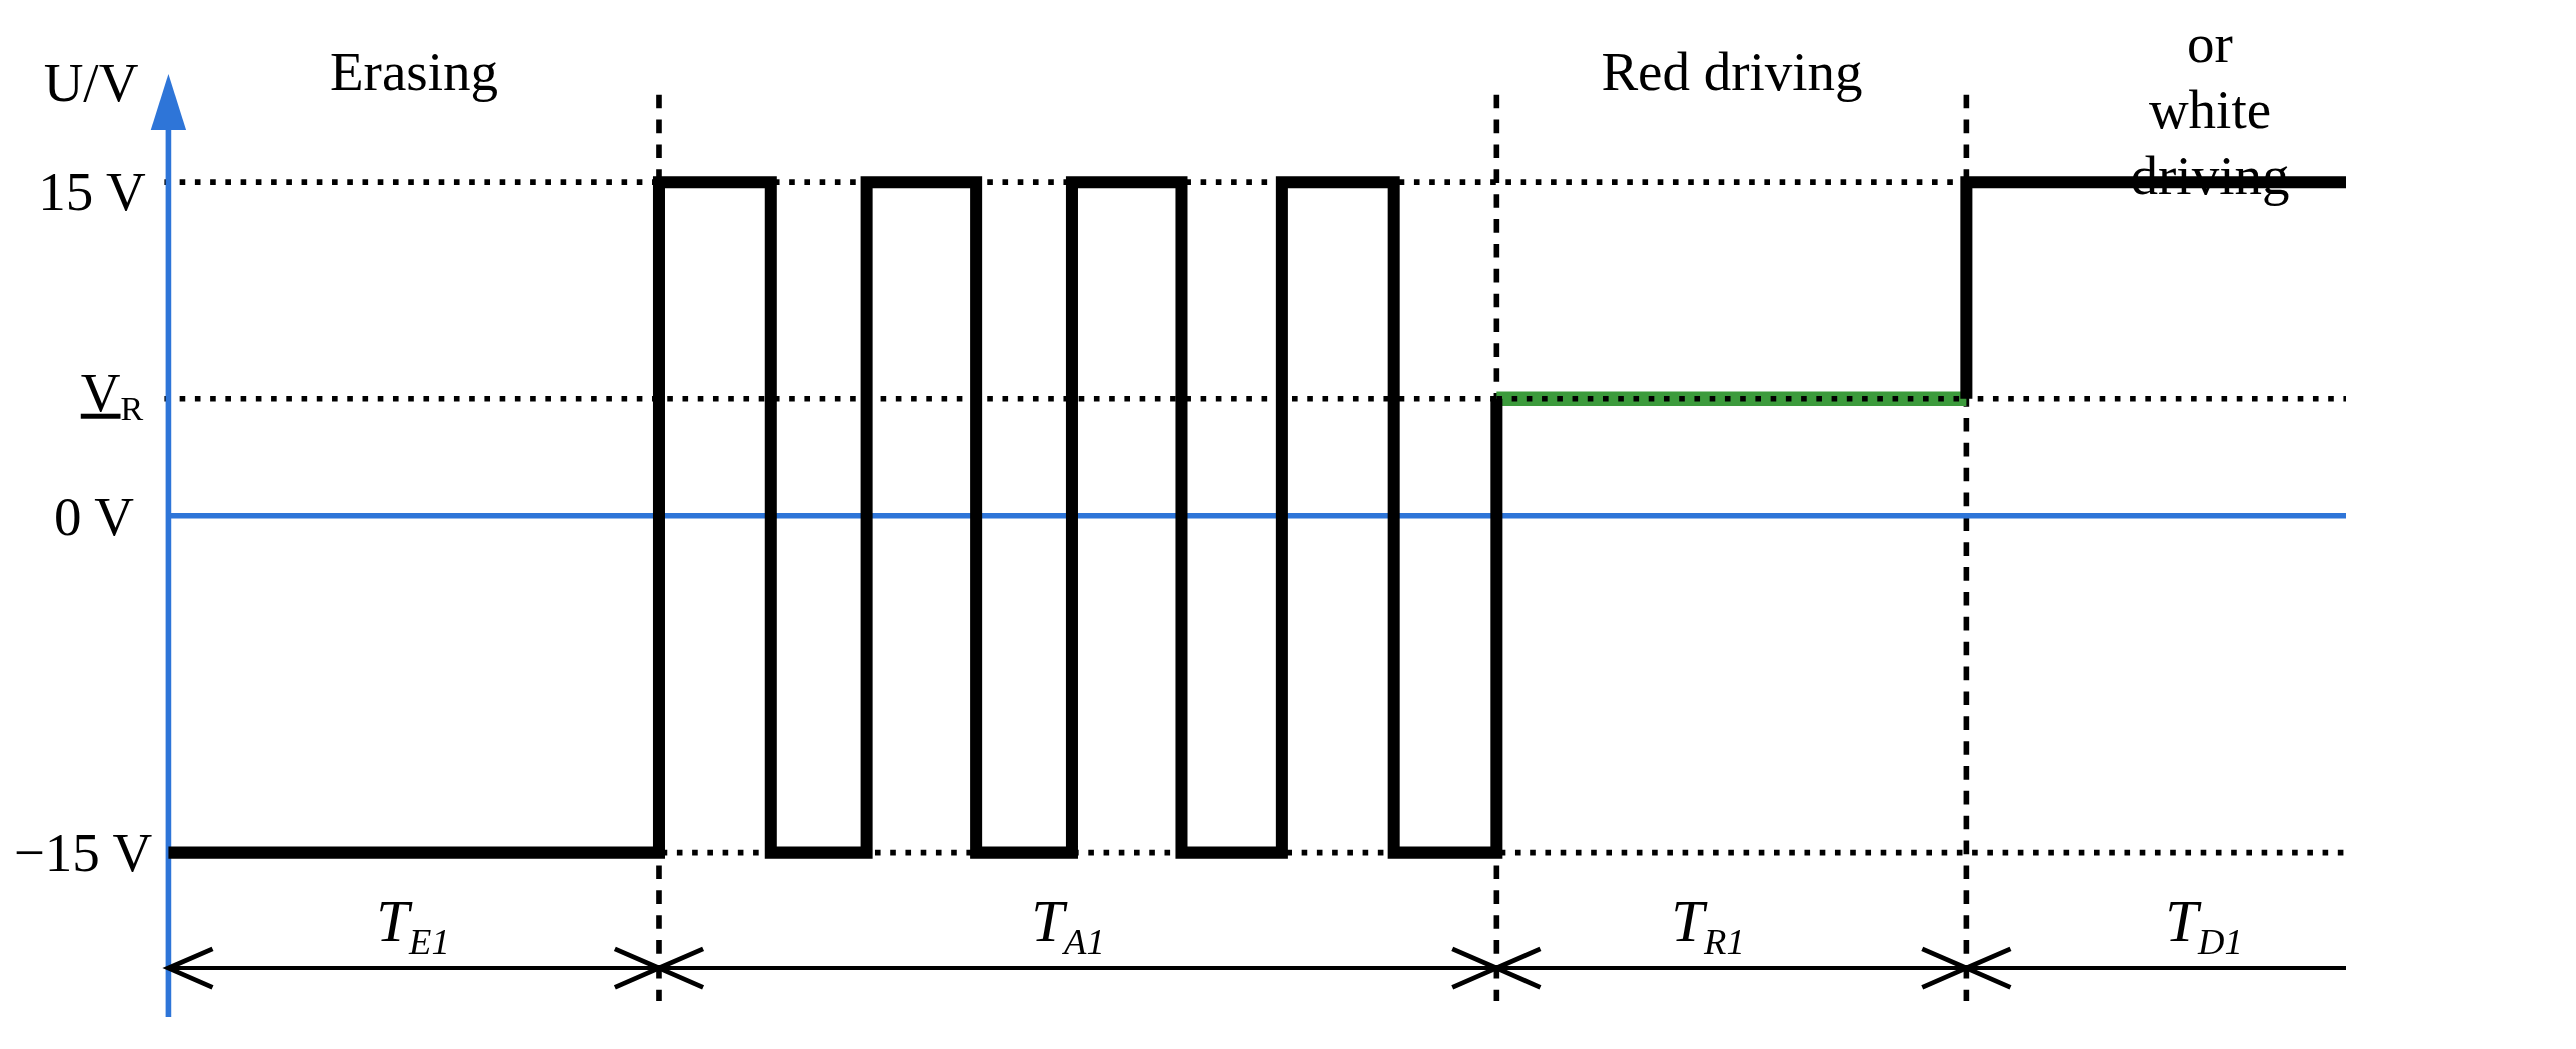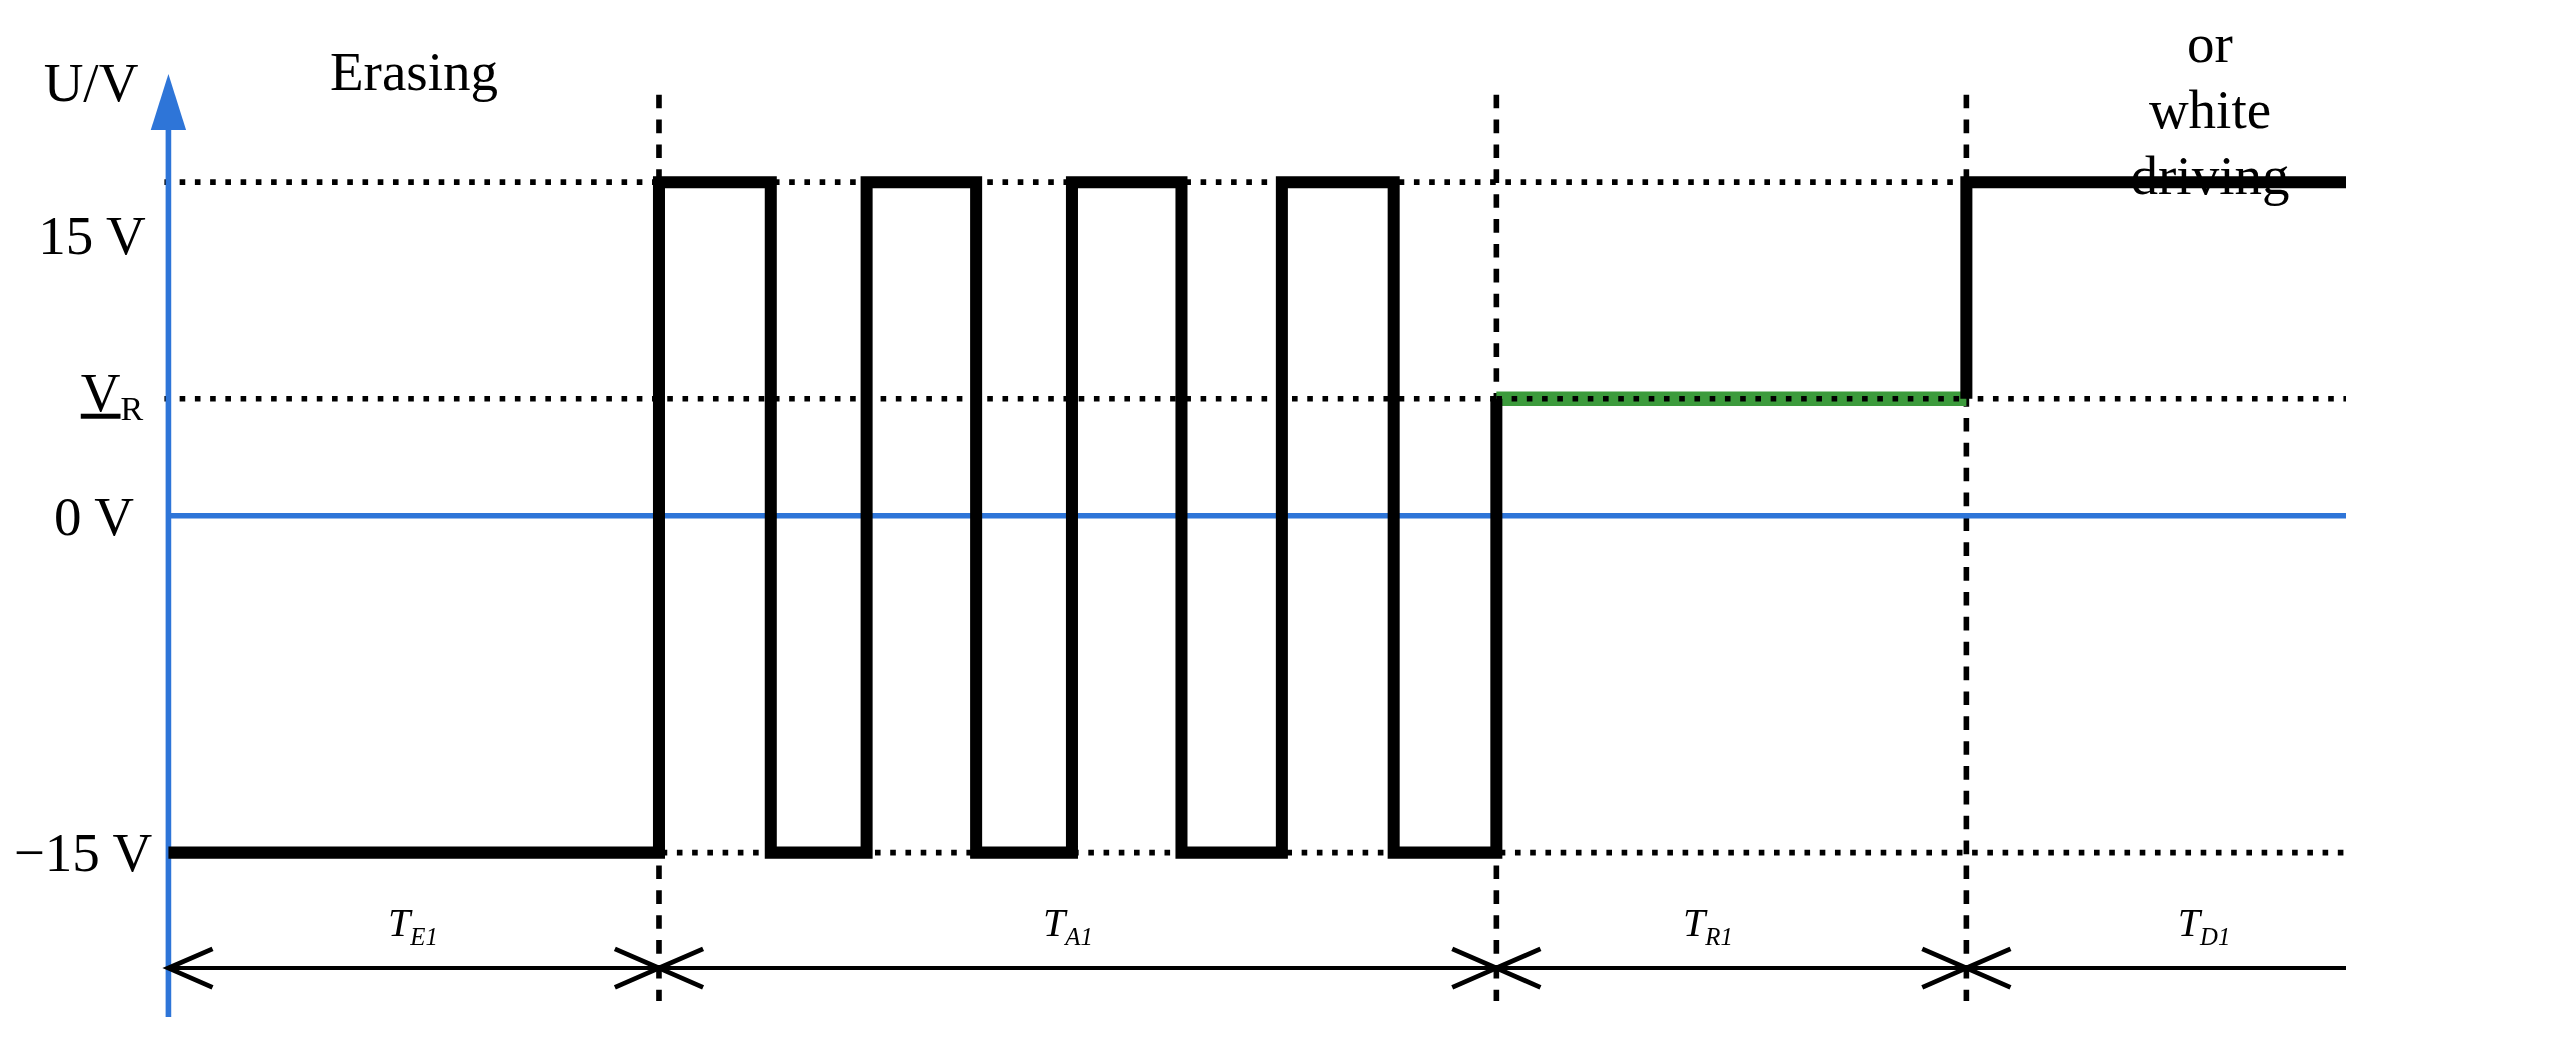--- a/index.html
+++ b/index.html
@@ -22,21 +22,21 @@
     white-space: pre-line;
   }
   .tick sub, .axis sub {
     font-size: 0.62em;
     vertical-align: -0.28em;
   }
   .dur {
     position: absolute;
     transform: translate(-50%, -50%);
     font-style: italic;
-    font-size: 40px;
+    font-size: 59px;
     white-space: nowrap;
   }
   .dur sub {
     font-style: italic;
     font-size: 0.62em;
     vertical-align: -0.35em;
   }
 </style>
 </head>
 <body>
@@ -65,26 +65,27 @@
       <polyline points="1920.79,1183 1865.79,1207 1920.79,1231" fill="none" stroke="#000000" stroke-width="6"></polyline>
       <polyline points="1810.79,1183 1865.79,1207 1810.79,1231" fill="none" stroke="#000000" stroke-width="6"></polyline>
       <polyline points="2506.86,1183 2451.86,1207 2506.86,1231" fill="none" stroke="#000000" stroke-width="6"></polyline>
       <polyline points="2396.86,1183 2451.86,1207 2396.86,1231" fill="none" stroke="#000000" stroke-width="6"></polyline>
       <polyline points="3000,1183 3055,1207 3000,1231" fill="none" stroke="#000000" stroke-width="6"></polyline>
     </svg>
 
   <div class="lbl axis" style="left:91px; top:83px;">U/V</div>
   <div class="lbl axis" style="left:2518px; top:574px;margin-top:44px;">T/t</div>
 
-  <div class="lbl tick" style="left:92px; top:192px;margin-top:44px;">15 V</div>
+  <div class="lbl tick" style="left:92px; top:192px;">15 V</div>
   <div class="lbl tick" style="left:112px; top:401px;text-decoration:underline;"><span>V</span><sub>R</sub></div>
   <div class="lbl tick" style="left:94px; top:517px;">0 V</div>
   <div class="lbl tick" style="left:83px; top:853px;">−15 V</div>
 
   <div class="lbl" style="left:414px; top:72px;text-align:center;">Erasing</div>
+  <div class="lbl" style="left:1732px; top:72px;">Red driving</div>
   <div class="lbl" style="left:2210px; top:77px;">Black or white
 driving</div>
 
   <div class="dur" style="left:413px; top:925px;"><span>T</span><sub>E1</sub></div>
   <div class="dur" style="left:1068px; top:925px;"><span>T</span><sub>A1</sub></div>
   <div class="dur" style="left:1708px; top:925px;"><span>T</span><sub>R1</sub></div>
   <div class="dur" style="left:2204px; top:925px;"><span>T</span><sub>D1</sub></div>
 
 </div>
 

